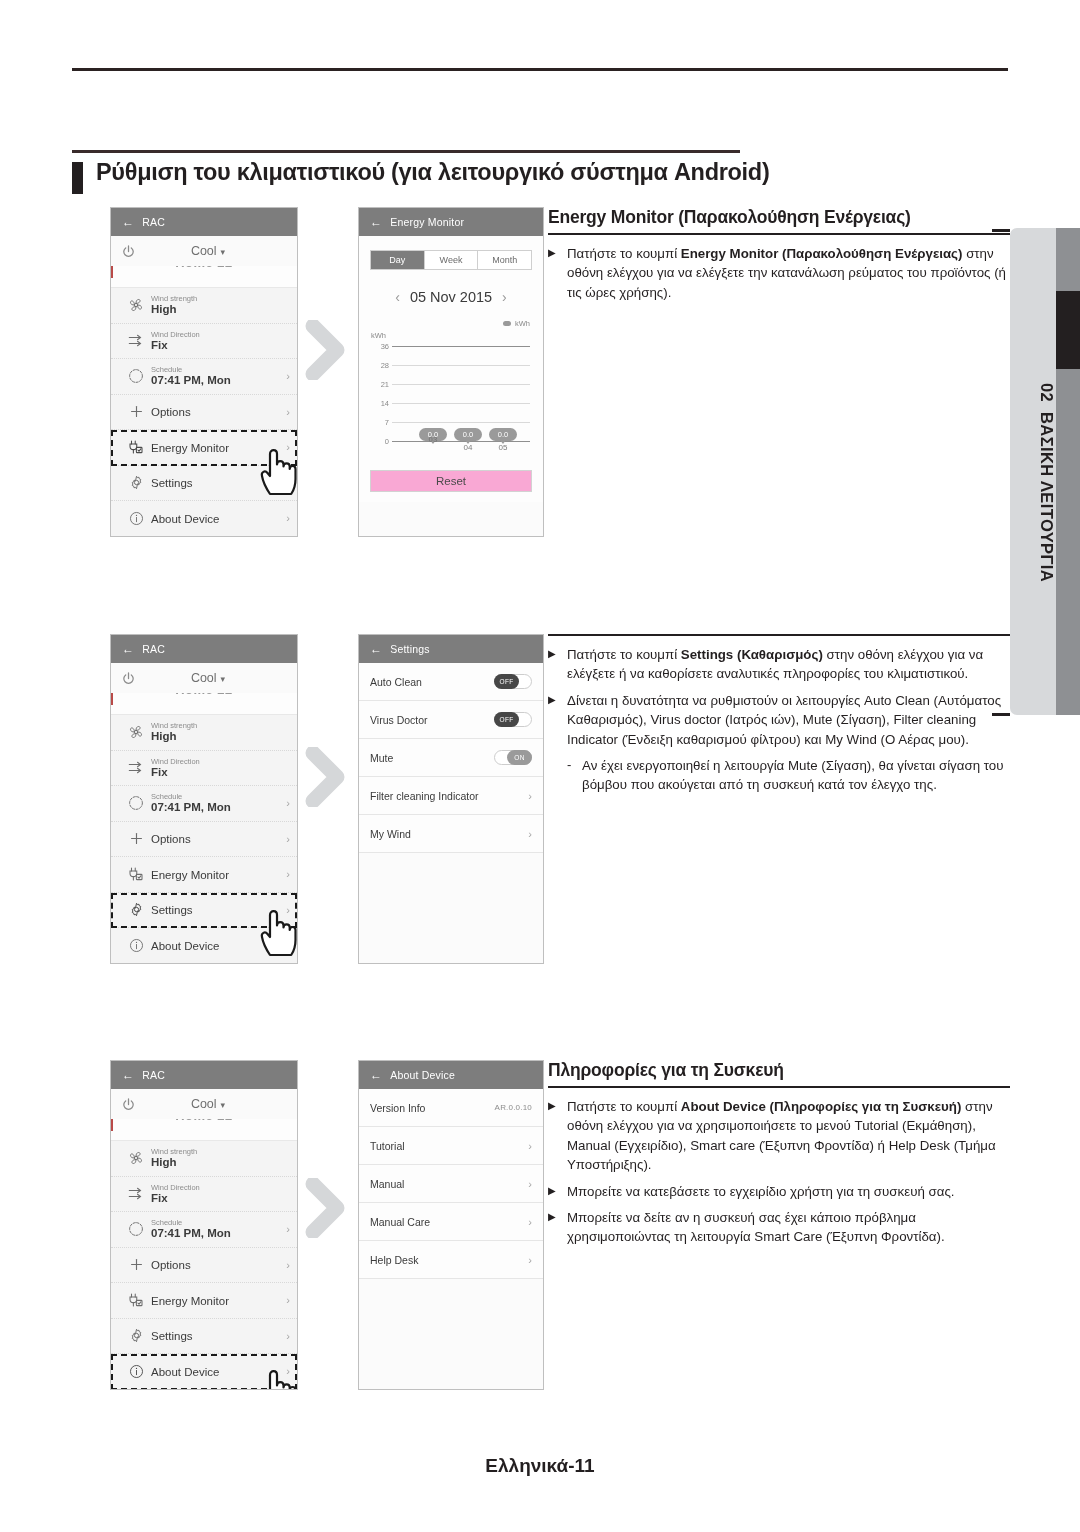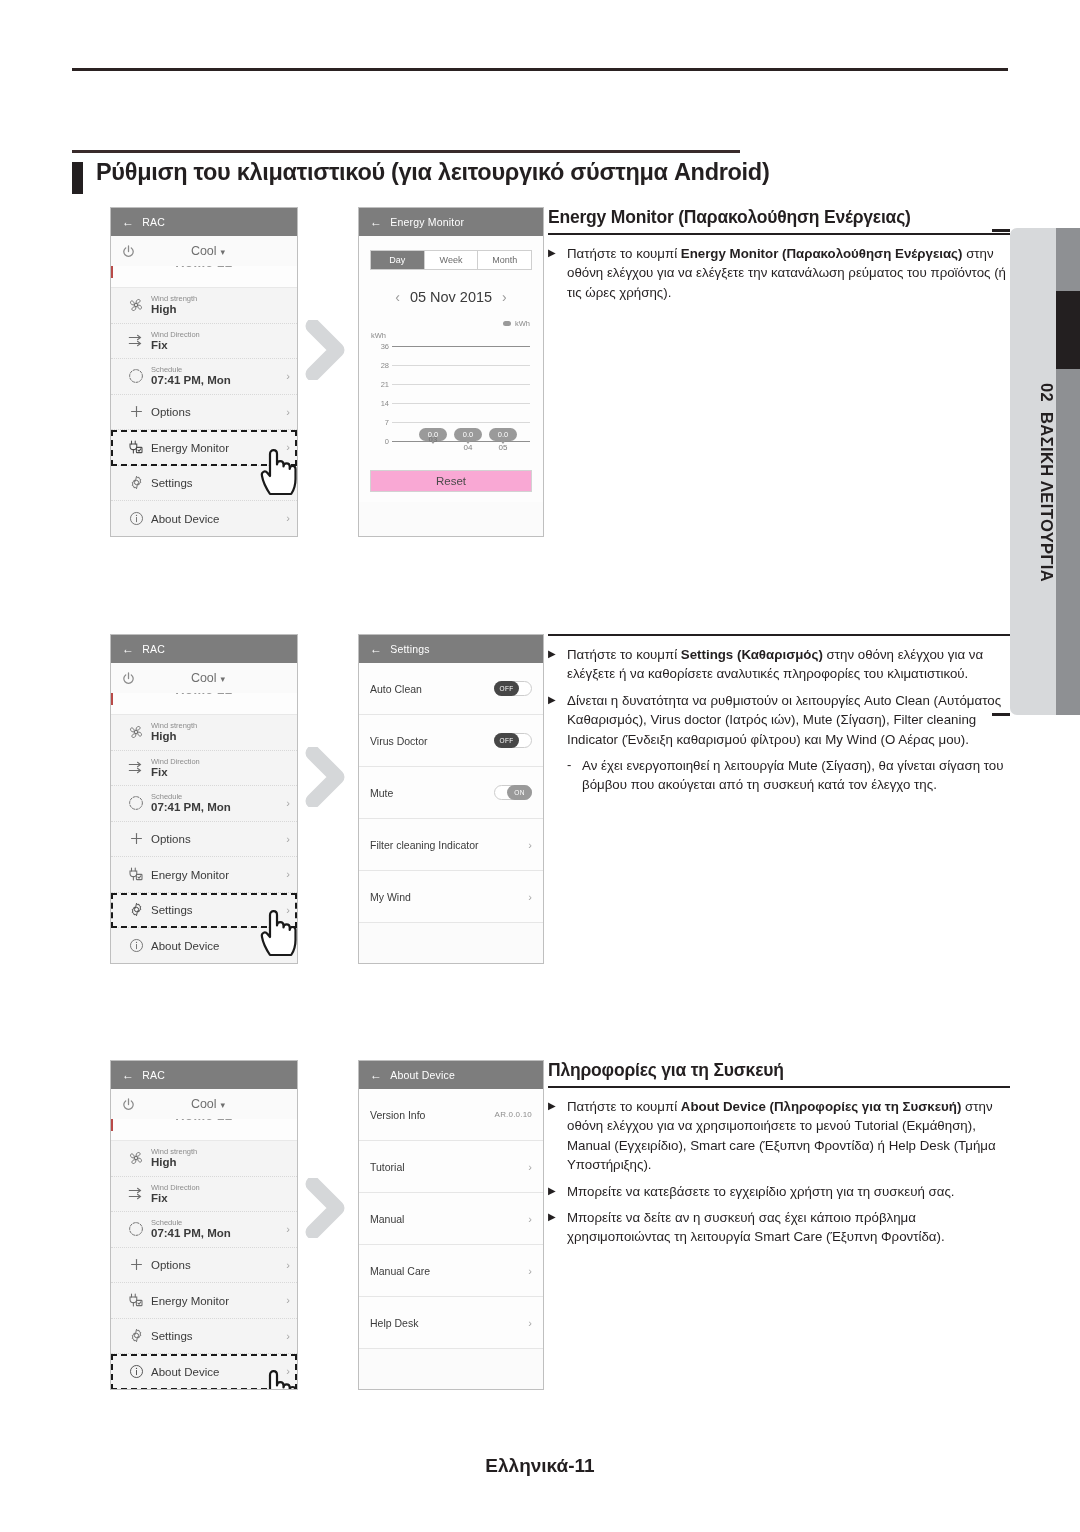--- a/index.html
+++ b/index.html
@@ -183,21 +183,21 @@
     position: absolute; font-size: 8px; color: #7d7d7d; transform: translateX(-50%);
   }
   .reset-btn {
     height: 22px; border: 1px solid #d2d2d2; background: #f9a8d4;
     display: flex; align-items: center; justify-content: center;
     font-size: 11.5px; color: #4a4a4a;
   }
 
   
   .lst-row {
-    height: 52px; display: flex; align-items: center; padding: 0 11px;
+    height: 38px; display: flex; align-items: center; padding: 0 11px;
     border-bottom: 1px solid #e6e6e6; background: #fdfdfd;
   }
   .lst-row .nm { flex: 1; font-size: 10.5px; color: #3b3b3b; }
   .lst-row .chev { font-size: 11px; color: #a6a6a6; }
   .lst-row .ver { font-size: 8px; color: #8d8d8d; letter-spacing: 0.2px; }
   .toggle {
     width: 38px; height: 15px; border-radius: 8px; background: #ffffff;
     border: 1px solid #cdcdcd; position: relative;
   }
   .toggle .pill {

